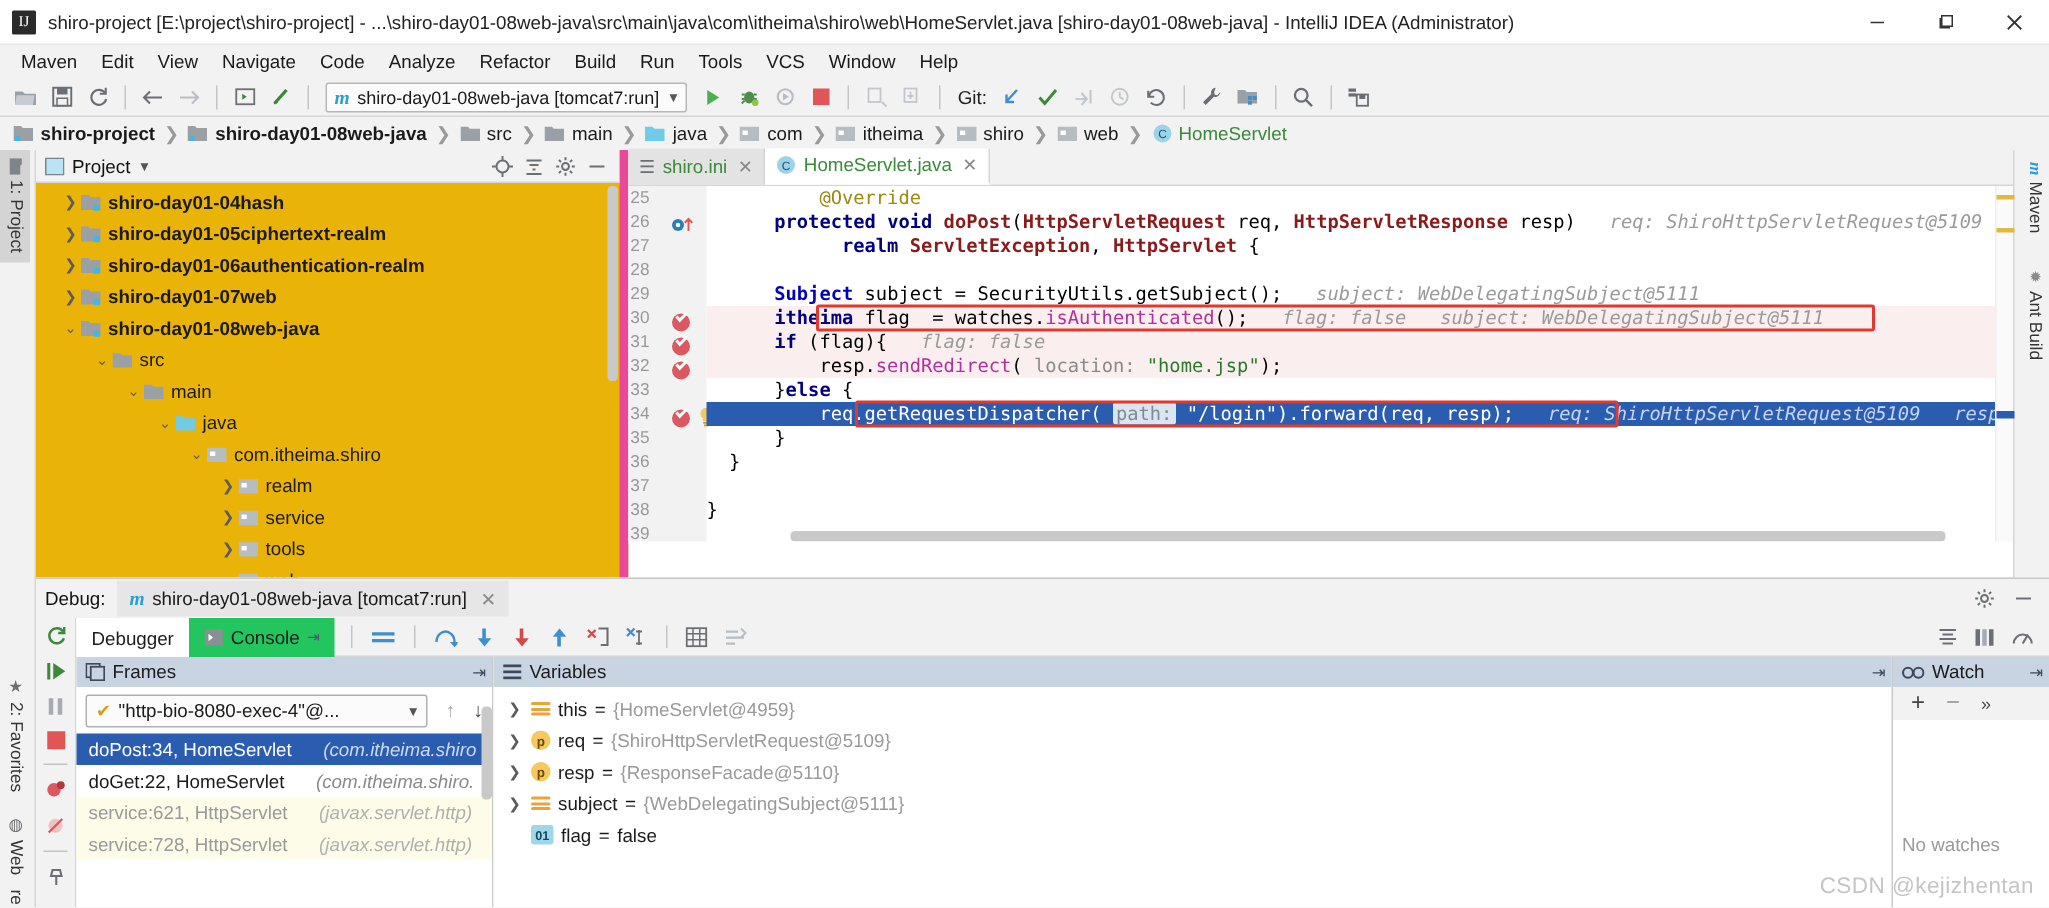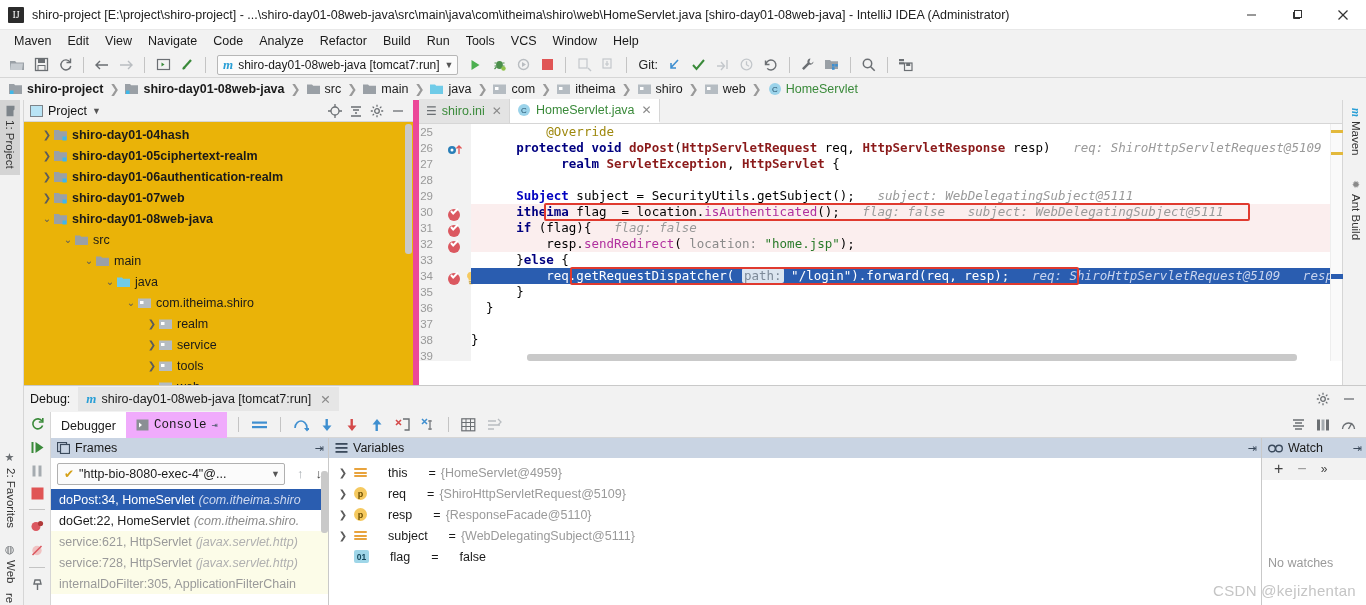--- a/index.html
+++ b/index.html
@@ -151,21 +151,21 @@
   .debug-tab .m { color: #2a9fd6; font-style: italic; font-weight: bold; font-family: "Liberation Serif", serif; font-size: 13px; }
   .debug-tab .x { color: #8a8a8a; margin-left: 4px; }
   .debug-hdr-right { margin-left: auto; display: flex; align-items: center; gap: 12px; padding-right: 10px; }
 
   .dbg-main { position: absolute; left: 0; right: 0; top: 26px; bottom: 0; display: flex; }
   .dbg-vtools { width: 26px; background: #f2f2f2; display: flex; flex-direction: column; align-items: center; padding-top: 4px; gap: 9px; }
   .dbg-content { flex: 1 1 auto; position: relative; background: #fff; border-left: 1px solid #d6d6d6; }
   .dbg-tabrow { height: 26px; background: #f2f2f2; display: flex; align-items: center; border-bottom: 1px solid #d6d6d6; }
   .dbg-tab { height: 26px; display: flex; align-items: center; padding: 0 10px; font-size: 12.5px; gap: 5px; }
   .dbg-tab.active { background: #fff; border-top: 2px solid #fff; }
-  .dbg-tab.inactive { background: #f0abfc; font-family: Liberation Mono, monospace; }
+  .dbg-tab.inactive { background: #22c55e; }
   .dbg-tools { display: flex; align-items: center; gap: 3px; padding-left: 6px; }
   .dbg-tools .sep { width: 1px; height: 15px; background: #c4c4c4; margin: 0 5px; }
   .dbg-tools-right { margin-left: auto; display: flex; align-items: center; gap: 10px; padding-right: 10px; }
 
   .dbg-cols { position: absolute; top: 26px; left: 0; right: 0; bottom: 0; display: flex; }
   .col-frames { width: 278px; position: relative; border-right: 1px solid #c9c9c9; background: #fff; }
   .col-vars { flex: 1 1 auto; position: relative; background: #fff; border-right: 1px solid #c9c9c9; }
   .col-watch { width: 104px; position: relative; background: #fff; }
   .col-head {
     height: 20px; background: #c9d4e3; display: flex; align-items: center; gap: 5px;
@@ -173,29 +173,29 @@
   }
   .col-head .right { margin-left: auto; color: #3b4a5c; font-size: 11px; }
 
   .thread-sel {
     margin: 5px 6px 4px 6px; height: 22px; border: 1px solid #b0b0b0; background: #fbfbfb;
     display: flex; align-items: center; gap: 5px; padding: 0 4px 0 6px; font-size: 12.5px; border-radius: 2px;
   }
   .frames-toolrow { display: flex; align-items: center; }
   .frame-row { height: 21px; display: flex; align-items: center; padding-left: 8px; font-size: 12.5px; white-space: nowrap; overflow: hidden; }
   .frame-row.selected { background: #2a5db0; color: #fff; }
-  .frame-row .pkg { color: #8a8a8a; font-style: italic; margin-left: 4px; }
+  .frame-row .pkg { color: #8a8a8a; font-style: italic; margin-left: 21px; }
   .frame-row.selected .pkg { color: #cfd9ef; }
   .frame-row.lib { color: #9a9a9a; background: #fcfce8; }
   .frame-row.lib .pkg { color: #b0b0b0; }
   .frames-scroll { position: absolute; right: 0; top: 33px; width: 7px; height: 62px; background: #c9c9c9; border-radius: 3px; }
 
   .var-row { height: 21px; display: flex; align-items: center; gap: 5px; padding-left: 8px; font-size: 12.5px; white-space: nowrap; }
   .var-row .arrow { width: 12px; color: #5c5c5c; font-size: 10px; text-align: center; }
-  .var-name { color: #1a1a1a; margin-left: 16px; }
+  .var-name { color: #1a1a1a; }
   .var-val { color: #9a9a9a; }
   .badge-p { width: 13px; height: 13px; border-radius: 50%; background: #f5c95f; color: #6b4e00; font-size: 9px; display: flex; align-items: center; justify-content: center; font-weight: bold; }
   .badge-01 { width: 15px; height: 13px; border-radius: 2px; background: #9fd6e8; color: #15485c; font-size: 8.5px; display: flex; align-items: center; justify-content: center; font-weight: bold; }
   .badge-obj { width: 13px; height: 13px; display: flex; flex-direction: column; justify-content: center; gap: 1.5px; }
   .badge-obj i { display: block; height: 2px; background: #e8a33d; border-radius: 1px; }
 
   .watch-tools { height: 22px; display: flex; align-items: center; gap: 14px; padding-left: 12px; background: #f2f2f2; font-size: 13px; color: #444; }
   .no-watches { position: absolute; top: 118px; left: 6px; font-size: 12.5px; color: #9a9a9a; }
 
   .watermark {
@@ -798,21 +798,21 @@
 
           <div class="cl" style="top:0px;">      <span class="ann">    @Override</span></div>
 
           <div class="cl" style="top:16px;"><span class="plain">      </span><span class="kw">protected</span> <span class="kw">void</span> <span class="mth" style="color:#8b1a1a;font-weight:bold;">doPost</span><span class="plain">(</span><span class="cls">HttpServletRequest</span> <span class="plain">req, </span><span class="cls">HttpServletResponse</span> <span class="plain">resp)</span><span class="hint">   req: ShiroHttpServletRequest@5109   resp: Resp</span></div>
 
           <div class="cl" style="top:32px;"><span class="plain">            </span><span class="kw">realm</span> <span class="cls">ServletException</span><span class="plain">, </span><span class="cls">HttpServlet</span> <span class="plain">{</span></div>
 
 
           <div class="cl" style="top:64px;"><span class="plain">      </span><span class="kw" style="color:#0000c0;">Subject</span><span class="plain"> subject = SecurityUtils.getSubject();</span><span class="hint">   subject: WebDelegatingSubject@5111</span></div>
 
-          <div class="cl" style="top:80px;"><span class="plain">      </span><span class="kw">itheima</span><span class="plain"> flag  = location.</span><span class="mth">isAuthenticated</span><span class="plain">();</span><span class="hint">   flag: false   subject: WebDelegatingSubject@5111</span></div>
+          <div class="cl" style="top:80px;"><span class="plain">      </span><span class="kw">itheima</span><span class="plain"> flag  = watches.</span><span class="mth">isAuthenticated</span><span class="plain">();</span><span class="hint">   flag: false   subject: WebDelegatingSubject@5111</span></div>
 
           <div class="cl" style="top:96px;"><span class="plain">      </span><span class="kw">if</span><span class="plain"> (flag){</span><span class="hint">   flag: false</span></div>
 
           <div class="cl" style="top:112px;"><span class="plain">          resp.</span><span class="mth">sendRedirect</span><span class="plain">( </span><span class="hint" style="font-style:normal;color:#8a8a8a;">location:</span><span class="str"> "home.jsp"</span><span class="plain">);</span></div>
 
           <div class="cl" style="top:128px;"><span class="plain">      }</span><span class="kw">else</span><span class="plain"> {</span></div>
 
           <div class="cl onblue" style="top:144px;"><span>          req.getRequestDispatcher( </span><span class="hintb">path:</span><span> "/login").forward(req, resp);</span><span class="hint">   req: ShiroHttpServletRequest@5109   resp: Resp</span></div>
 
           <div class="cl" style="top:160px;"><span class="plain">      }</span></div>
@@ -1037,24 +1037,20 @@
                   <span>doGet:22, HomeServlet</span>
                   <span class="pkg">(com.itheima.shiro.</span>
                 </div>
                 <div class="frame-row lib">
                   <span>service:621, HttpServlet</span>
                   <span class="pkg">(javax.servlet.http)</span>
                 </div>
                 <div class="frame-row lib">
                   <span>service:728, HttpServlet</span>
                   <span class="pkg">(javax.servlet.http)</span>
-                </div>
-                <div class="frame-row lib">
-                  <span>internalDoFilter:305, ApplicationFilterChain</span>
-                  <span class="pkg"></span>
                 </div>
               </div>
               <div class="frames-scroll"></div>
             </div>
 
             <div class="col-vars">
               <div class="col-head">
                 <span>
                   <svg width="13" height="12" viewBox="0 0 13 12">
                       <rect x="0.5" y="1" width="12" height="1.8" fill="#3b4a5c"></rect>

